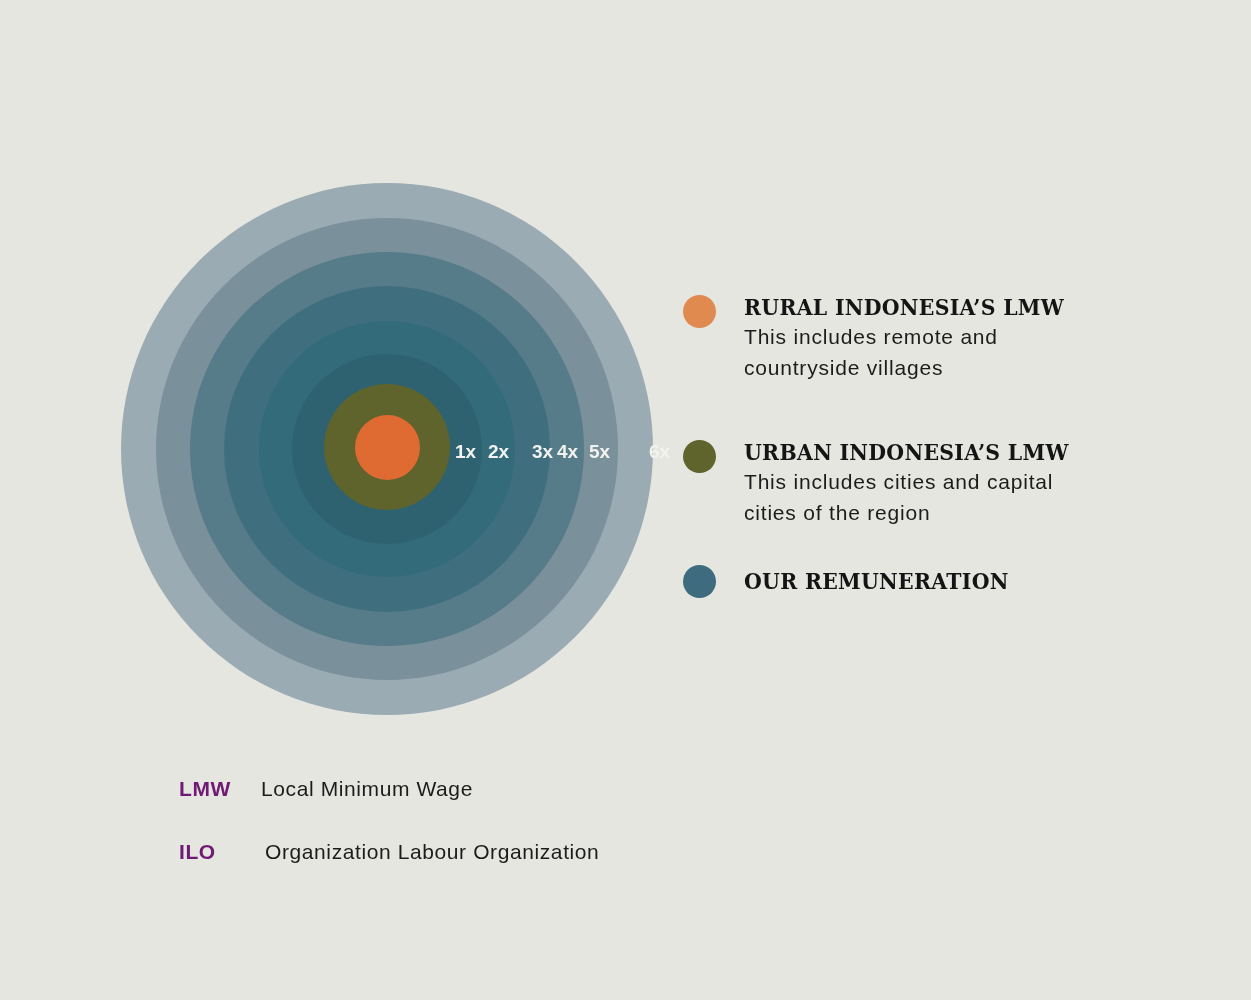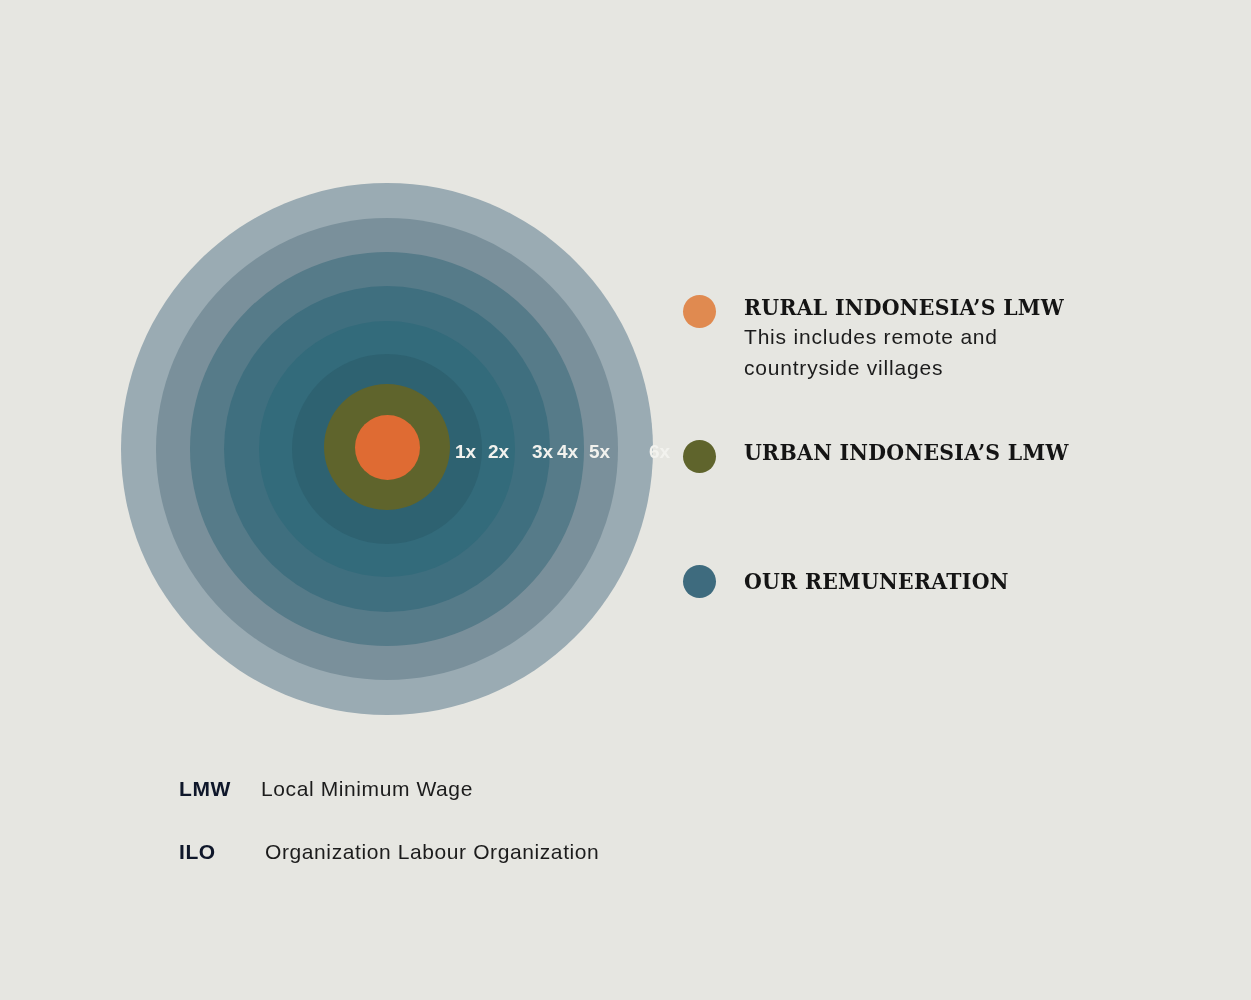--- a/index.html
+++ b/index.html
@@ -79,21 +79,21 @@
       font-family: "Liberation Sans", sans-serif;
       font-size: 21px;
       line-height: 28px;
       color: #1c1c1c;
       white-space: nowrap;
       letter-spacing: 0.6px;
     }
     .abbr-key {
       display: inline-block;
       font-weight: bold;
-      color: #0f172a;
+      color: #701a75;
     }
     .abbr-val {
       position: absolute;
       top: 0;
     }
   </style>
 </head>
 <body>
 
 <div class="rings">
@@ -119,20 +119,21 @@
   <div class="legend-text">
     <div class="legend-title">RURAL INDONESIA’S LMW</div>
     <div class="legend-desc" style="width:320px;">This includes remote and countryside villages</div>
   </div>
 </div>
 
 <div class="legend-item" style="top:438px;">
   <div class="legend-dot" style="top:2px; background:#5f642c;"></div>
   <div class="legend-text">
     <div class="legend-title">URBAN INDONESIA’S LMW</div>
+    <div class="legend-desc" style="width:360px;">This includes cities and capital cities of the region</div>
   </div>
 </div>
 
 <div class="legend-item" style="top:567px;">
   <div class="legend-dot" style="top:-2px; background:#3e6b7e;"></div>
   <div class="legend-text">
     <div class="legend-title">OUR REMUNERATION</div>
   </div>
 </div>
 

